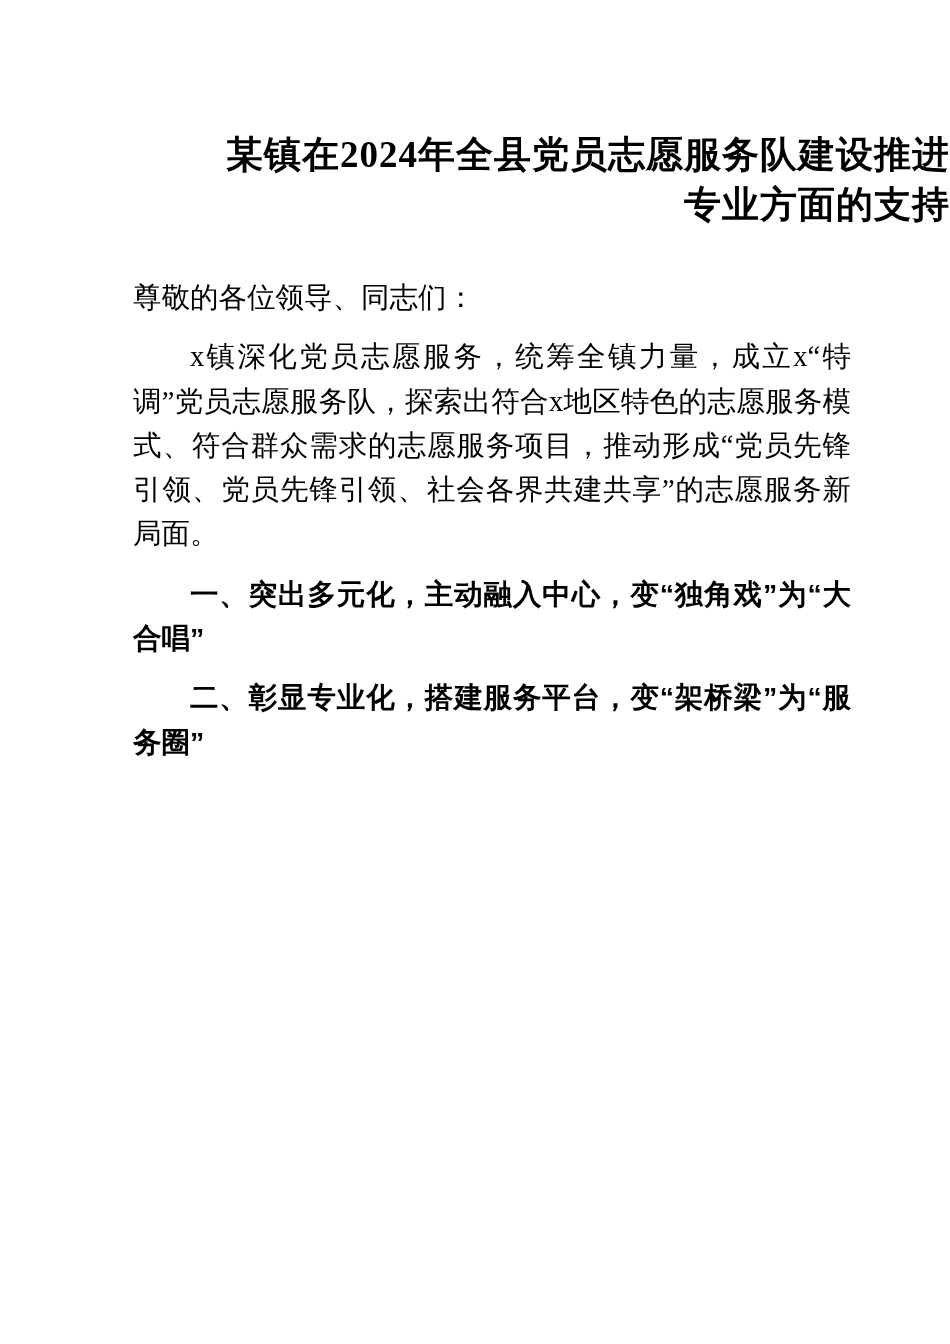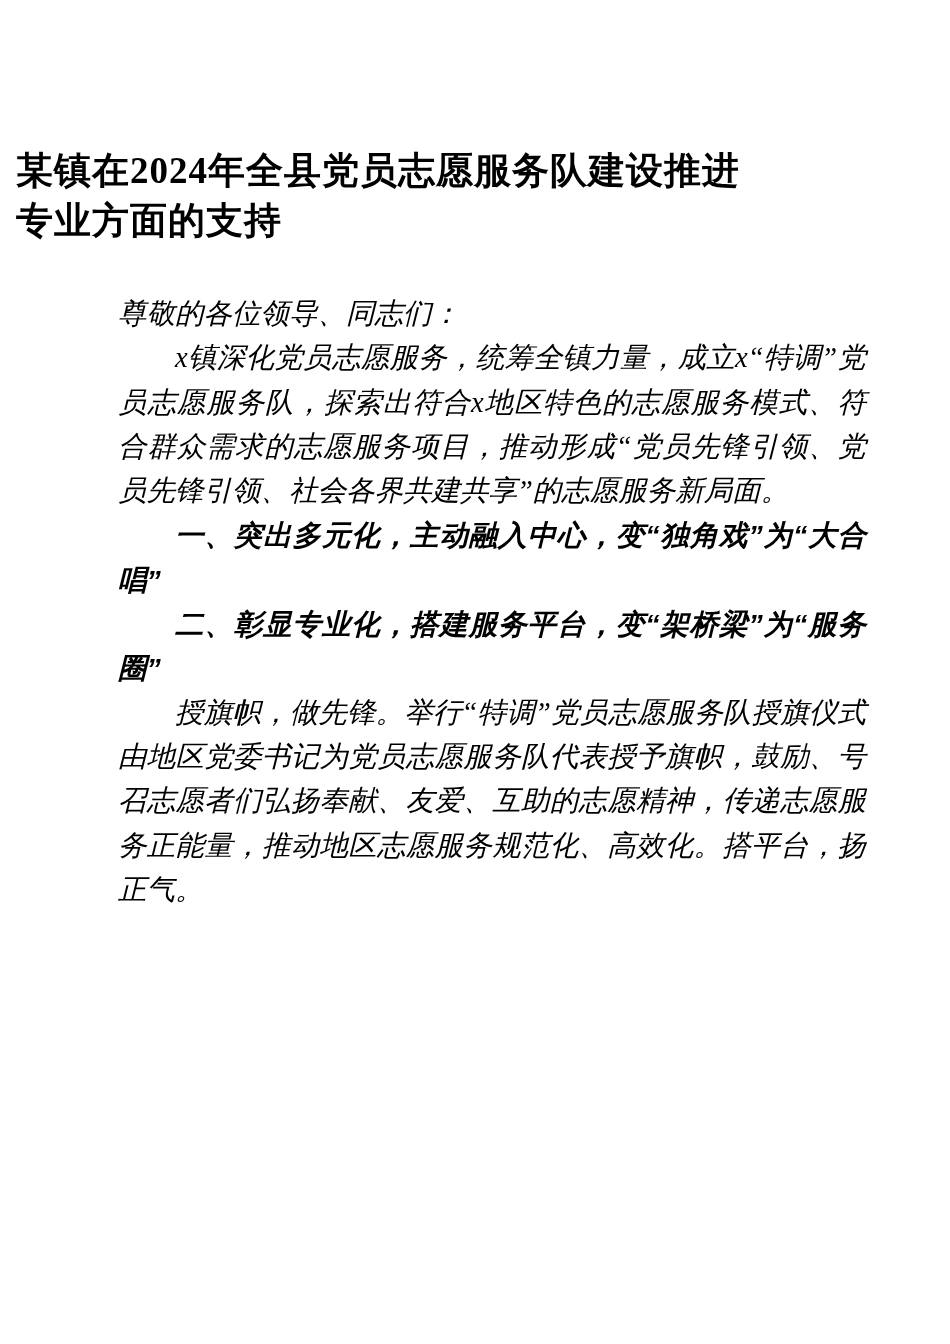--- a/index.html
+++ b/index.html
@@ -12,41 +12,40 @@
     width: 950px;
     height: 1344px;
     margin: 0 auto;
     background: #ffffff;
     color: #000000;
     box-sizing: border-box;
     overflow: hidden;
     font-family: "Liberation Serif", "DejaVu Serif", serif;
   }
   .title {
-    margin: 16px;
+    margin: 0;
     padding-top: 130px;
-    text-align: left;
+    text-align: right;
     font-size: 37px;
     line-height: 50px;
     font-weight: 700;
     letter-spacing: 1px;
     font-family: "Liberation Serif", "DejaVu Serif", serif;
   }
   .content {
     margin-top: 46px;
     padding: 0 84px 0 118px;
     font-size: 28.5px;
     line-height: 44.3px;
     text-align: justify;
     text-justify: inter-ideograph;
   }
   .content p {
-    margin: 0;
+    margin: 15px;
     padding: 0;
-    font-style: italic;
   }
   .salutation {
     text-indent: 0;
   }
   .para {
     text-indent: 2em;
   }
   .heading {
     text-indent: 2em;
     font-weight: 700;
@@ -58,16 +57,15 @@
 
 <div class="page">
   <h1 class="title"><span>某镇在2024年全县党员志愿服务队建设推进</span><br><span>专业方面的支持</span></h1>
 
   <div class="content">
     <p class="salutation">尊敬的各位领导、同志们：</p>
     <div id="paragraph-list">
         <p class="para">x镇深化党员志愿服务，统筹全镇力量，成立x“特调”党员志愿服务队，探索出符合x地区特色的志愿服务模式、符合群众需求的志愿服务项目，推动形成“党员先锋引领、党员先锋引领、社会各界共建共享”的志愿服务新局面。</p>
         <p class="heading">一、突出多元化，主动融入中心，变“独角戏”为“大合唱”</p>
         <p class="heading">二、彰显专业化，搭建服务平台，变“架桥梁”为“服务圈”</p>
-        <p class="para">授旗帜，做先锋。举行“特调”党员志愿服务队授旗仪式由地区党委书记为党员志愿服务队代表授予旗帜，鼓励、号召志愿者们弘扬奉献、友爱、互助的志愿精神，传递志愿服务正能量，推动地区志愿服务规范化、高效化。搭平台，扬正气。</p>
       </div>
   </div>
 </div>
 
 </body></html>

